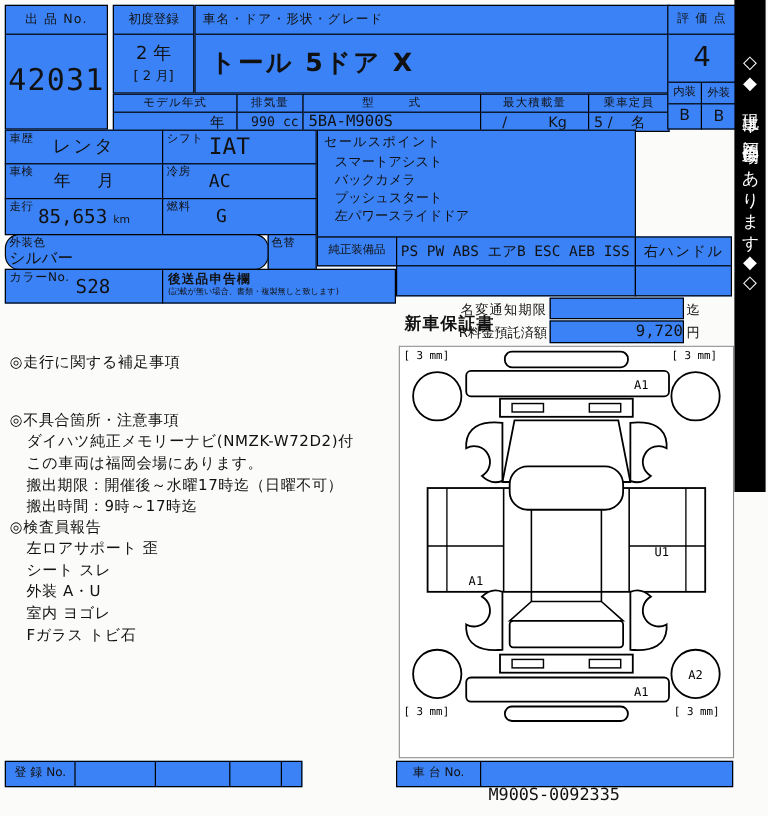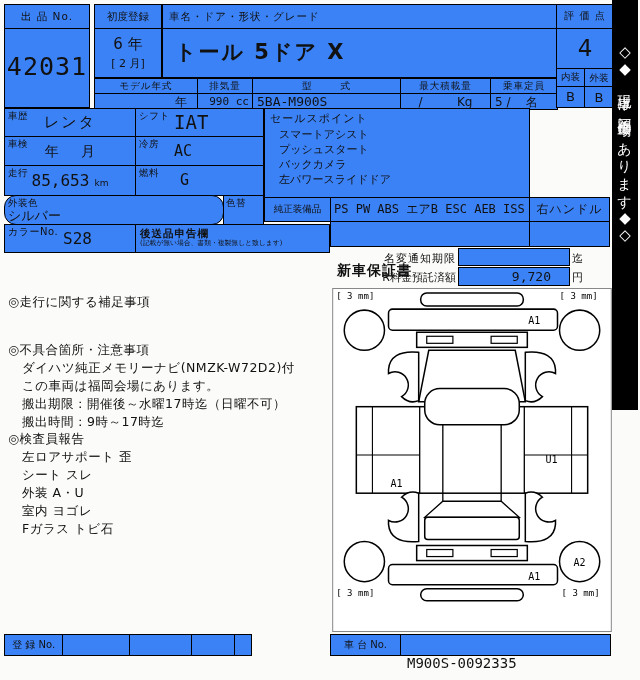--- a/index.html
+++ b/index.html
@@ -23,21 +23,21 @@
 </head>
 <body>
 
 <div class="cell" style="left:4px;top:4px;width:86px;height:104px;">
   <div class="hd">出 品 No.</div>
   <div class="mono" style="font-size:25px;text-align:center;line-height:76px;letter-spacing:1px;">42031</div>
 </div>
 
 <div class="cell" style="left:94px;top:4px;width:68px;height:74px;">
   <div class="hd" style="letter-spacing:0;">初度登録</div>
-  <div style="font-size:15px;text-align:center;line-height:26px;padding-top:2px;" class="pre">6 年</div>
+  <div style="font-size:15px;text-align:center;line-height:26px;padding-top:2px;" class="pre">2 年</div>
   <div style="font-size:11px;text-align:center;line-height:14px;" class="pre">[ 2 月]</div>
 </div>
 
 <div class="cell" style="left:162px;top:4px;width:396px;height:74px;">
   <div class="hd" style="text-align:left;padding-left:6px;">車名・ドア・形状・グレード</div>
   <div style="font-size:21px;line-height:46px;padding-left:12px;letter-spacing:2px;font-weight:bold;">トール 5ドア  X</div>
 </div>
 
 <div class="cell" style="left:94px;top:78px;width:104px;height:32px;">
   <div class="spec-hd">モデル年式</div>
@@ -124,22 +124,22 @@
   <div class="mono" style="font-size:16px;line-height:27px;padding-left:58px;">S28</div>
 </div>
 <div class="cell" style="left:135px;top:224px;width:195px;height:29px;">
   <div style="font-size:10.5px;line-height:12px;padding:2px 0 0 4px;font-weight:bold;letter-spacing:1px;">後送品申告欄</div>
   <div style="font-size:6.8px;line-height:9px;padding-left:4px;white-space:nowrap;">(記載が無い場合、書類・複製無しと致します)</div>
 </div>
 
 <div class="cell" style="left:264px;top:108px;width:266px;height:90px;">
   <div style="font-size:11px;padding:2px 0 1px 5px;letter-spacing:1px;">セールスポイント</div>
   <div style="font-size:11px;line-height:15px;padding-left:14px;">スマートアシスト</div>
+  <div style="font-size:11px;line-height:15px;padding-left:14px;">バックカメラ</div>
   <div style="font-size:11px;line-height:15px;padding-left:14px;">プッシュスタート</div>
-  <div style="font-size:11px;line-height:15px;padding-left:14px;">バックカメラ</div>
   <div style="font-size:11px;line-height:15px;padding-left:14px;">左パワースライドドア</div>
 </div>
 
 <div class="cell" style="left:264px;top:197px;width:67px;height:25px;">
   <div style="font-size:9.5px;text-align:center;line-height:22px;">純正装備品</div>
 </div>
 <div class="cell" style="left:330px;top:197px;width:200px;height:25px;">
   <div class="mono" style="font-size:12px;line-height:22px;padding-left:3px;white-space:nowrap;">PS PW ABS エアB ESC AEB ISS</div>
 </div>
 <div class="cell" style="left:529px;top:197px;width:81px;height:25px;">
@@ -149,21 +149,21 @@
 <div class="cell" style="left:330px;top:221px;width:200px;height:26px;">
   <div style="font-size:14px;line-height:24px;padding-left:6px;font-weight:bold;letter-spacing:1px;margin-top:36px;">新車保証書</div>
 </div>
 <div class="cell" style="left:529px;top:221px;width:81px;height:26px;"></div>
 
 <div class="abs" style="left:330px;top:251px;width:126px;font-size:11px;text-align:right;letter-spacing:1px;">名変通知期限</div>
 <div class="cell" style="left:458px;top:248px;width:112px;height:18px;border-width:1px;"></div>
 <div class="abs" style="left:572px;top:251px;font-size:11px;">迄</div>
 
 <div class="abs" style="left:330px;top:270px;width:126px;font-size:11px;text-align:right;letter-spacing:0;">R料金預託済額</div>
-<div class="cell mono" style="left:458px;top:267px;width:112px;height:19px;border-width:1px;font-size:13px;text-align:right;line-height:17px;padding-right:18px;">9,720</div>
+<div class="cell mono" style="left:458px;top:267px;width:112px;height:19px;border-width:1px;font-size:13px;text-align:right;line-height:17px;padding-right:0;">9,720</div>
 <div class="abs" style="left:572px;top:270px;font-size:11px;">円</div>
 
 <div class="notes-line" style="left:8px;top:294px;">◎走行に関する補足事項</div>
 
 <div class="notes-line" style="left:8px;top:342px;">◎不具合箇所・注意事項</div>
 <div class="notes-line" style="left:22px;top:360px;">ダイハツ純正メモリーナビ(NMZK-W72D2)付</div>
 <div class="notes-line" style="left:22px;top:378px;">この車両は福岡会場にあります。</div>
 <div class="notes-line" style="left:22px;top:396px;">搬出期限：開催後～水曜17時迄（日曜不可）</div>
 <div class="notes-line" style="left:22px;top:414px;">搬出時間：9時～17時迄</div>
 

